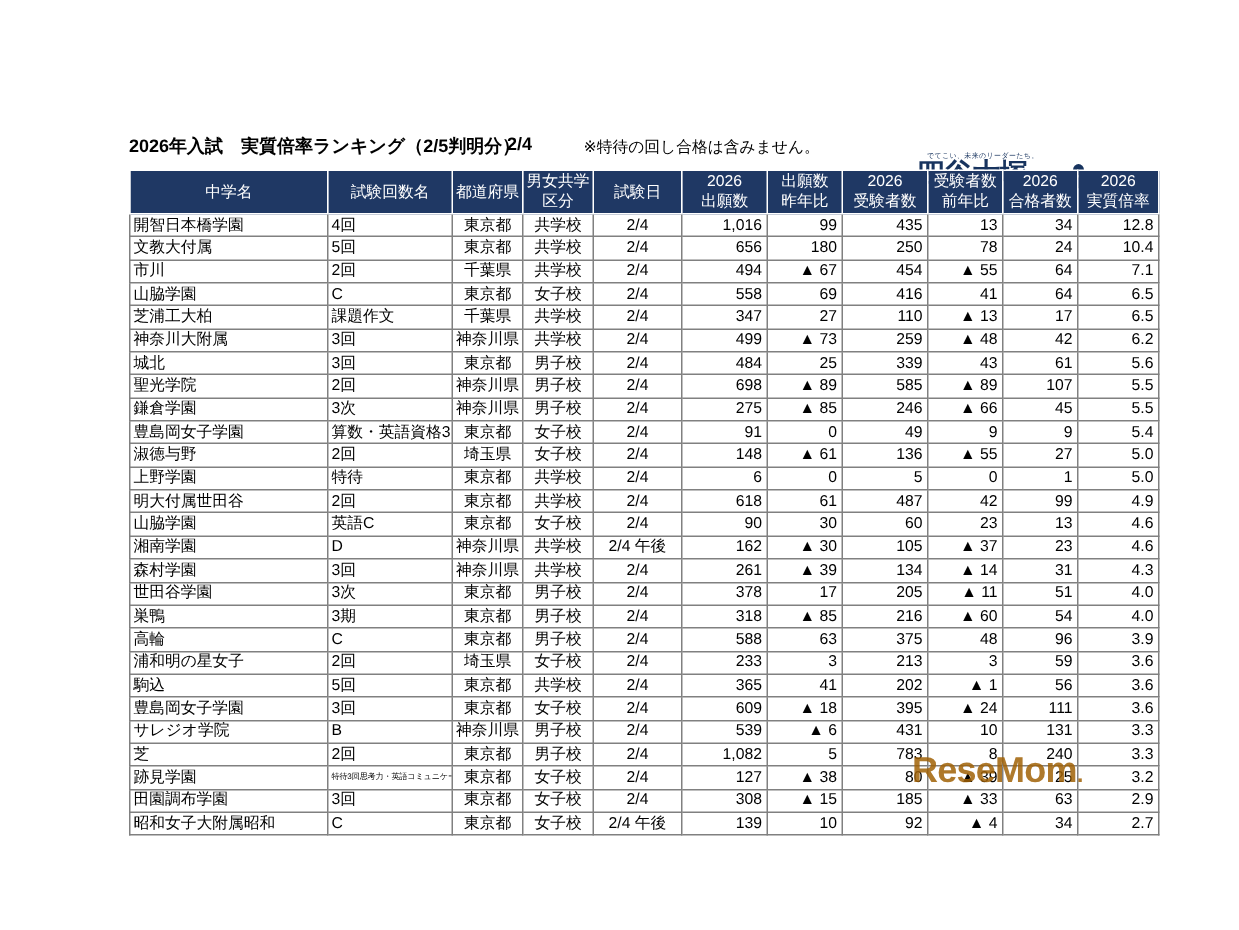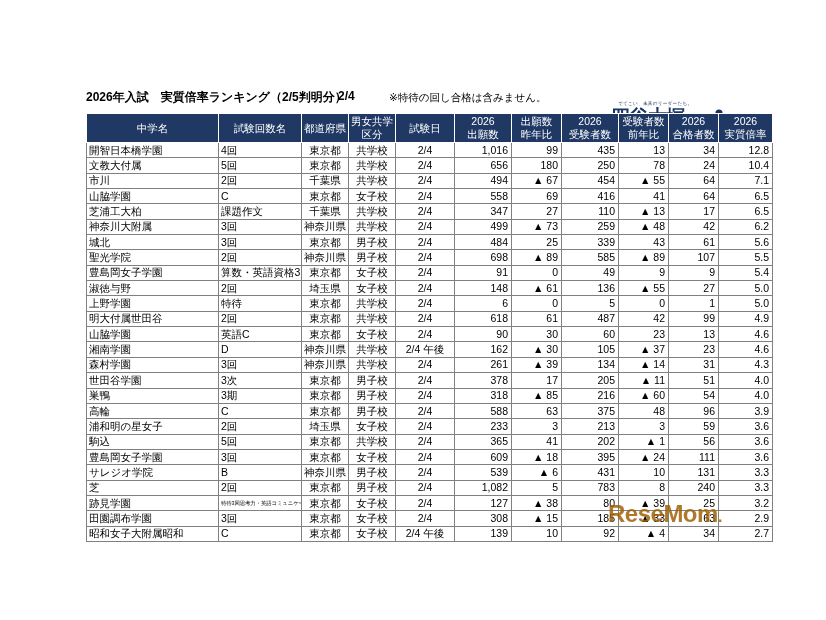--- a/index.html
+++ b/index.html
@@ -359,20 +359,33 @@
             <td class="c-type">男子校</td>
             <td class="c-date">2/4</td>
             <td class="c-num">698</td>
             <td class="c-num">▲ 89</td>
             <td class="c-num">585</td>
             <td class="c-num">▲ 89</td>
             <td class="c-num">107</td>
             <td class="c-num">5.5</td>
           </tr>
           <tr>
+            <td class="c-school">鎌倉学園</td>
+            <td class="c-exam">3次</td>
+            <td class="c-pref">神奈川県</td>
+            <td class="c-type">男子校</td>
+            <td class="c-date">2/4</td>
+            <td class="c-num">275</td>
+            <td class="c-num">▲ 85</td>
+            <td class="c-num">246</td>
+            <td class="c-num">▲ 66</td>
+            <td class="c-num">45</td>
+            <td class="c-num">5.5</td>
+          </tr>
+          <tr>
             <td class="c-school">豊島岡女子学園</td>
             <td class="c-exam">算数・英語資格3回</td>
             <td class="c-pref">東京都</td>
             <td class="c-type">女子校</td>
             <td class="c-date">2/4</td>
             <td class="c-num">91</td>
             <td class="c-num">0</td>
             <td class="c-num">49</td>
             <td class="c-num">9</td>
             <td class="c-num">9</td>

